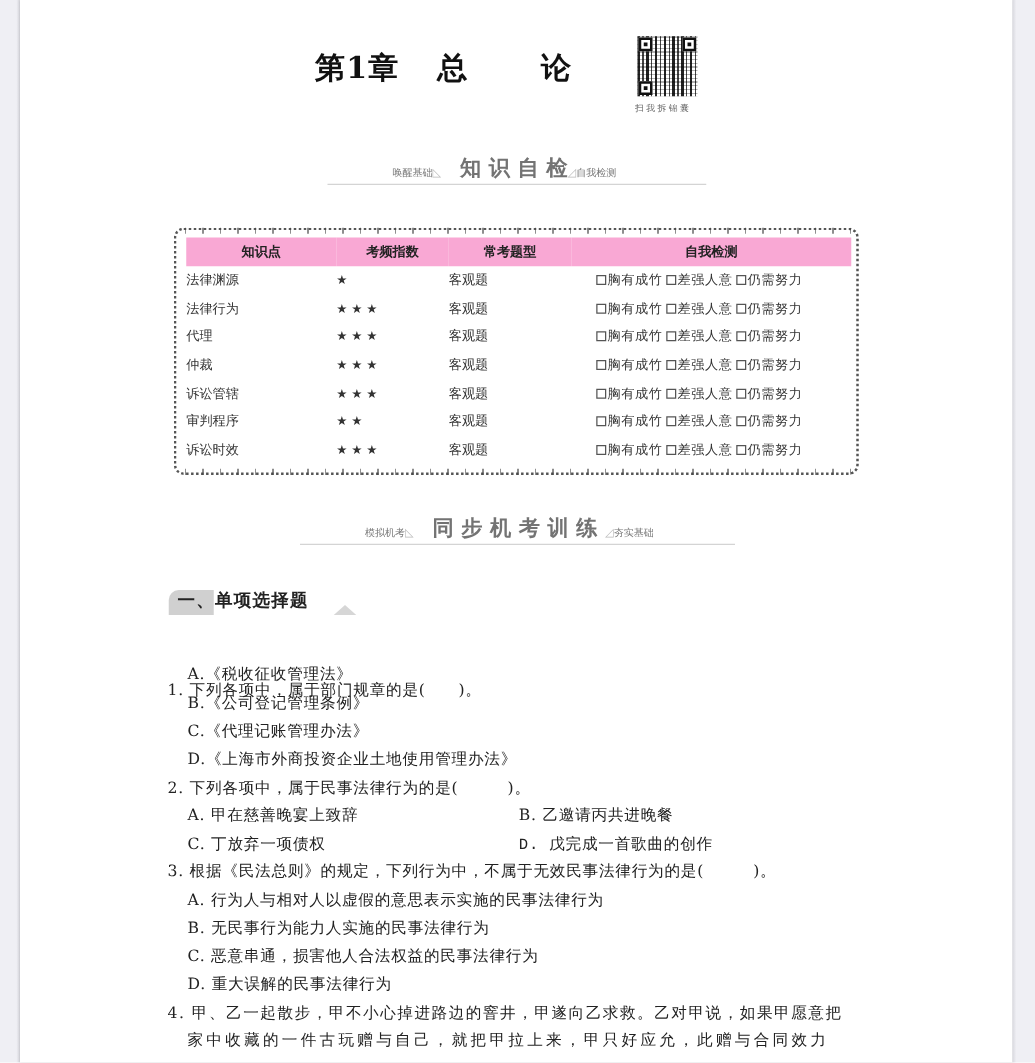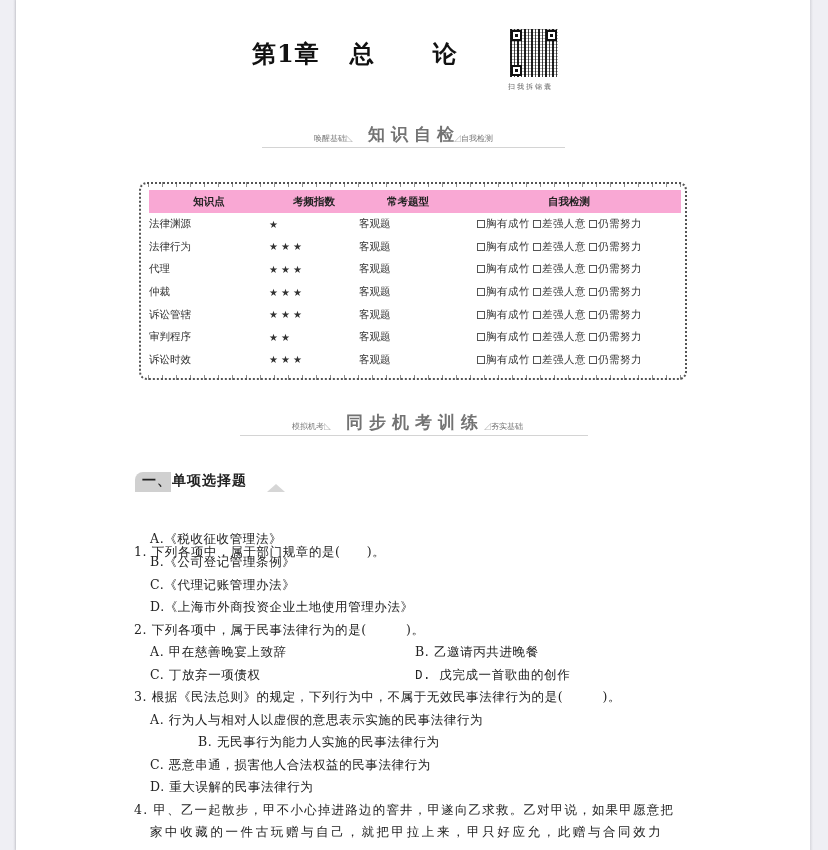--- a/index.html
+++ b/index.html
@@ -148,18 +148,18 @@
 <div class="opt" style="left:150px; top:599px;">D.《上海市外商投资企业土地使用管理办法》</div>
 
 <div class="q" style="left:134px; top:622px;">2. 下列各项中，属于民事法律行为的是(　　　)。</div>
 <div class="opt" style="left:150px; top:644px;">A. 甲在慈善晚宴上致辞</div>
 <div class="opt" style="left:415px; top:644px;">B. 乙邀请丙共进晚餐</div>
 <div class="opt" style="left:150px; top:667px;">C. 丁放弃一项债权</div>
 <div class="opt" style="left:415px; top:667px;font-family:Liberation Mono, monospace;">D. 戊完成一首歌曲的创作</div>
 
 <div class="q" style="left:134px; top:689px;">3. 根据《民法总则》的规定，下列行为中，不属于无效民事法律行为的是(　　　)。</div>
 <div class="opt" style="left:150px; top:712px;">A. 行为人与相对人以虚假的意思表示实施的民事法律行为</div>
-<div class="opt" style="left:150px; top:734px;margin-left:48px;">B. 无民事行为能力人实施的民事法律行为</div>
+<div class="opt" style="left:150px; top:734px;">B. 无民事行为能力人实施的民事法律行为</div>
 <div class="opt" style="left:150px; top:757px;">C. 恶意串通，损害他人合法权益的民事法律行为</div>
 <div class="opt" style="left:150px; top:779px;">D. 重大误解的民事法律行为</div>
 
 <div class="q" style="left:134px; top:802px; letter-spacing:1.2px;">4. 甲、乙一起散步，甲不小心掉进路边的窨井，甲遂向乙求救。乙对甲说，如果甲愿意把</div>
 <div class="q" style="left:150px; top:824px; letter-spacing:2.6px;">家中收藏的一件古玩赠与自己，就把甲拉上来，甲只好应允，此赠与合同效力</div>
 
 </body></html>

